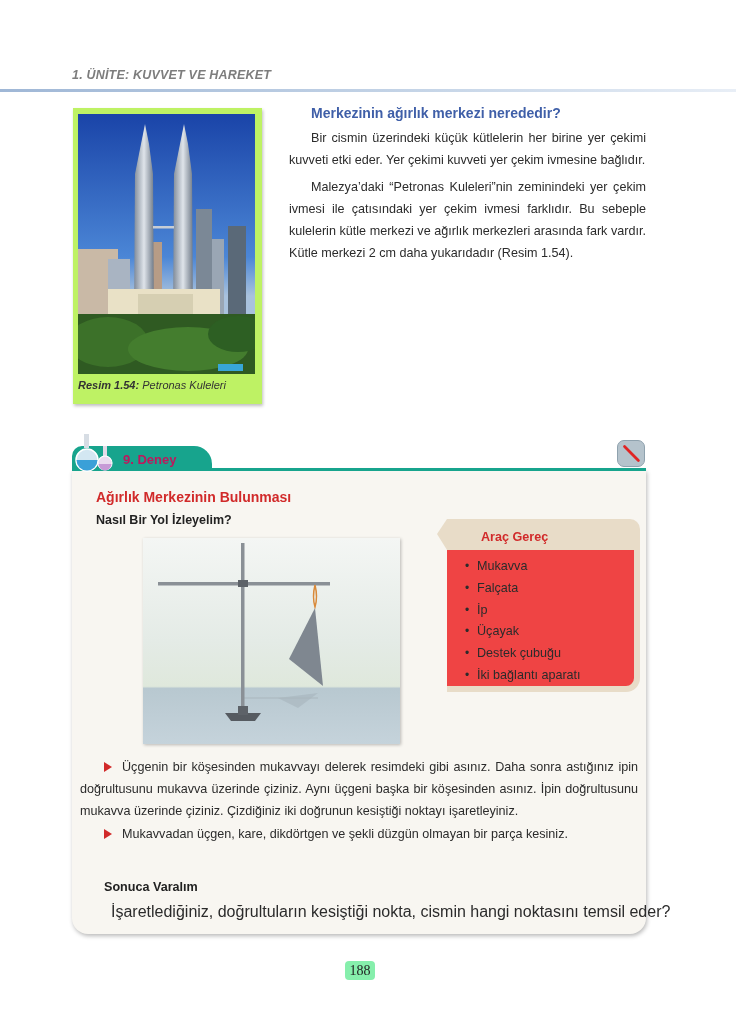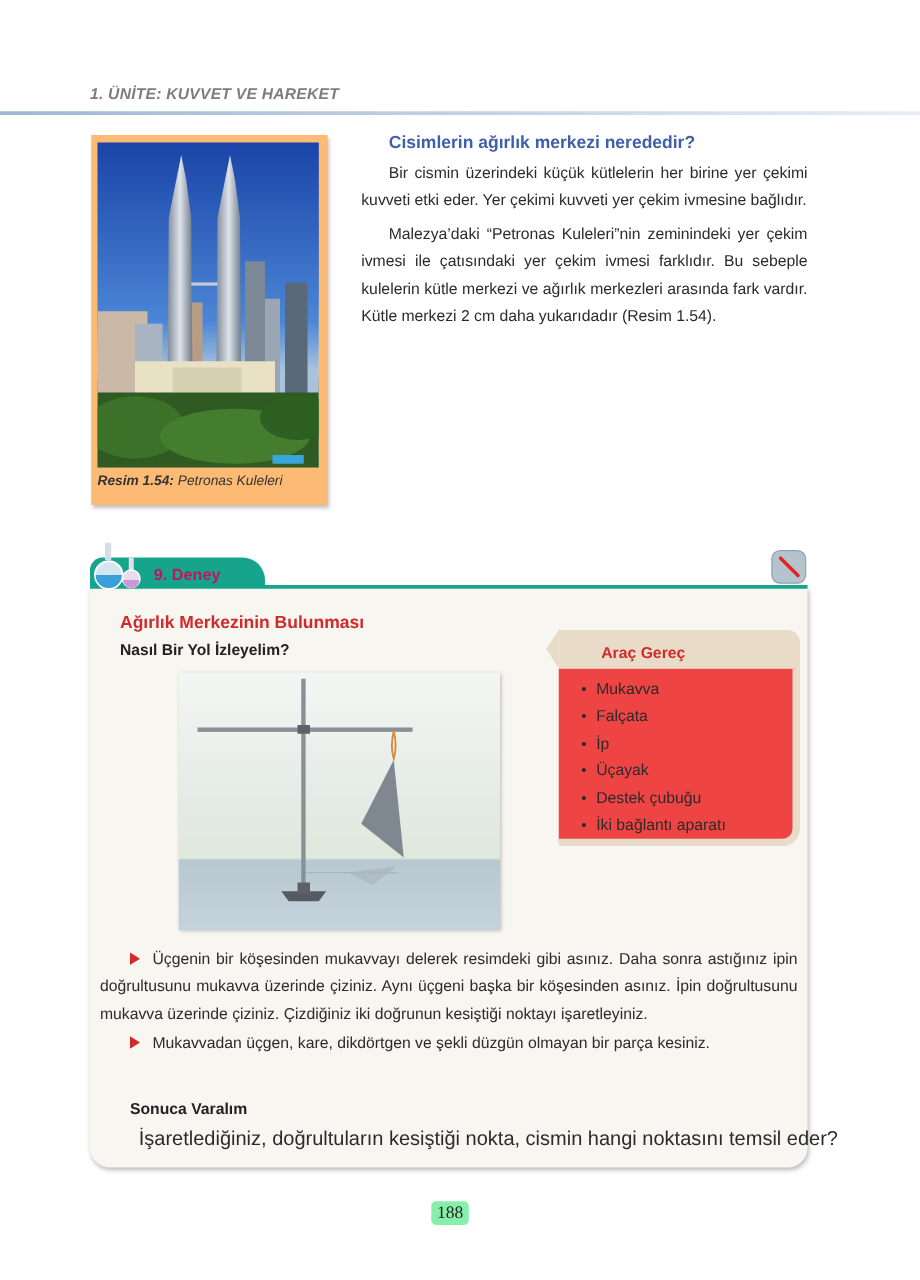--- a/index.html
+++ b/index.html
@@ -2,21 +2,21 @@
 <html><head>
 <meta charset="utf-8">
 <style>
   * { box-sizing: border-box; margin: 0; padding: 0; }
   html, body { width: 736px; height: 1024px; background: #ffffff; overflow: hidden; }
   body { position: relative; font-family: "Liberation Sans", sans-serif; color: #2b2b2b; }
 
   .unit-header { position: absolute; left: 72px; top: 68px; font-size: 12.5px; font-style: italic; font-weight: bold; color: #7d7d7d; letter-spacing: 0.2px; }
   .unit-rule { position: absolute; left: 0; top: 89px; width: 736px; height: 3px; background: linear-gradient(to right, #9fb7d6 0%, #c7d6e8 60%, #e8eef6 100%); }
 
-  .photo-card { position: absolute; left: 73px; top: 108px; width: 189px; height: 296px; background: #fdba74; box-shadow: 1px 2px 3px rgba(0,0,0,0.25); }
+  .photo-card { position: absolute; left: 73px; top: 108px; width: 189px; height: 296px; background: #bef264; box-shadow: 1px 2px 3px rgba(0,0,0,0.25); }
   .photo { position: absolute; left: 5px; top: 6px; width: 177px; height: 260px; overflow: hidden; background: linear-gradient(#1e4fb0 0%, #3b79d4 45%, #8fb4df 62%, #c8d0c8 70%, #3d6a2c 80%, #2e5220 100%); }
   .photo svg { width: 100%; height: 100%; display: block; }
   .caption { position: absolute; left: 5px; top: 271px; font-size: 11px; color: #333; }
   .caption b { font-style: italic; }
   .caption i { font-style: italic; }
 
   .section-title { position: absolute; left: 311px; top: 105px; font-size: 14px; font-weight: bold; color: #3f5fa8; }
   .body-text { position: absolute; left: 289px; width: 357px; font-size: 12.6px; line-height: 22px; text-align: justify; color: #2b2b2b; }
   .body-text p { text-indent: 22px; margin-bottom: 5px; }
 
@@ -27,21 +27,21 @@
   .flask-icon { position: absolute; left: 75px; top: 434px; width: 44px; height: 38px; }
   .tool-icon { position: absolute; left: 617px; top: 440px; width: 28px; height: 27px; border-radius: 7px; background: #b5c3cc; border: 1.5px solid #8fa2ae; }
   .tool-icon svg { width: 100%; height: 100%; }
 
   .exp-title { position: absolute; left: 96px; top: 489px; font-size: 14px; font-weight: bold; color: #d12a2a; }
   .exp-sub { position: absolute; left: 96px; top: 513px; font-size: 12.5px; font-weight: bold; color: #222; }
 
   .exp-image { position: absolute; left: 143px; top: 538px; width: 257px; height: 206px; background: linear-gradient(#f4f6f4 0%, #e4ebe6 50%, #dfe8dc 72%, #b8c8d0 73%, #c5d3db 100%); box-shadow: 1px 1px 3px rgba(0,0,0,0.25); overflow: hidden; }
   .exp-image svg { width: 100%; height: 100%; display: block; }
 
-  .materials { position: absolute; left: 437px; top: 504px; width: 203px; height: 152px; }
+  .materials { position: absolute; left: 437px; top: 519px; width: 203px; height: 152px; }
   .materials-head { position: absolute; left: 10px; top: 0; width: 193px; height: 31px; background: #e8dcc8; border-radius: 0 10px 0 0; }
   .materials-head:before { content: ""; position: absolute; left: -10px; top: 0; border-top: 15px solid transparent; border-bottom: 16px solid transparent; border-right: 10px solid #e8dcc8; }
   .materials-title { position: absolute; left: 44px; top: 11px; font-size: 12.6px; font-weight: bold; color: #d12a2a; }
   .materials-body { position: absolute; left: 10px; top: 31px; width: 193px; height: 142px; background: #ef4444; border-right: 6px solid #e8dcc8; border-bottom: 6px solid #e8dcc8; border-radius: 0 0 14px 0; }
   .materials-list { list-style: none; position: absolute; left: 18px; top: 6px; }
   .materials-list li { font-size: 12.6px; line-height: 21.8px; color: #2b2b2b; }
   .materials-list li .dot { display: inline-block; width: 12px; font-size: 12px; }
 
   .steps { position: absolute; left: 80px; top: 756px; width: 558px; font-size: 12.6px; line-height: 22px; color: #2b2b2b; text-align: justify; }
   .steps p { margin-bottom: 1px; }
@@ -90,21 +90,21 @@
       <ellipse cx="110" cy="235" rx="60" ry="22" fill="#447d2e"></ellipse>
       <ellipse cx="160" cy="220" rx="30" ry="18" fill="#2d5f23"></ellipse>
       <rect x="140" y="250" width="25" height="7" fill="#38a6d8"></rect>
     </svg>
   </div>
   <div class="caption">
     <b>Resim 1.54:</b><i> Petronas Kuleleri</i>
   </div>
 </div>
 
-<div class="section-title"><span>Cisimlerin ağırlık merkezi nerededir?</span></div>
+<div class="section-title"><span>Merkezinin ağırlık merkezi nerededir?</span></div>
 <div class="body-text" style="top:127px;">
   <p>Bir cismin üzerindeki küçük kütlelerin her birine yer çekimi kuvveti etki eder. Yer çekimi kuvveti yer çekim ivmesine bağlıdır.</p>
   <p>Malezya’daki “Petronas Kuleleri”nin zeminindeki yer çekim ivmesi ile çatısındaki yer çekim ivmesi farklıdır. Bu sebeple kulelerin kütle merkezi ve ağırlık merkezleri arasında fark vardır. Kütle merkezi 2 cm daha yukarıdadır (Resim 1.54).</p>
 </div>
 
 <div class="deney-box"></div>
 <div class="deney-tab"></div>
 <div class="deney-line"></div>
 <div class="flask-icon">
   <svg viewBox="0 0 44 38">

